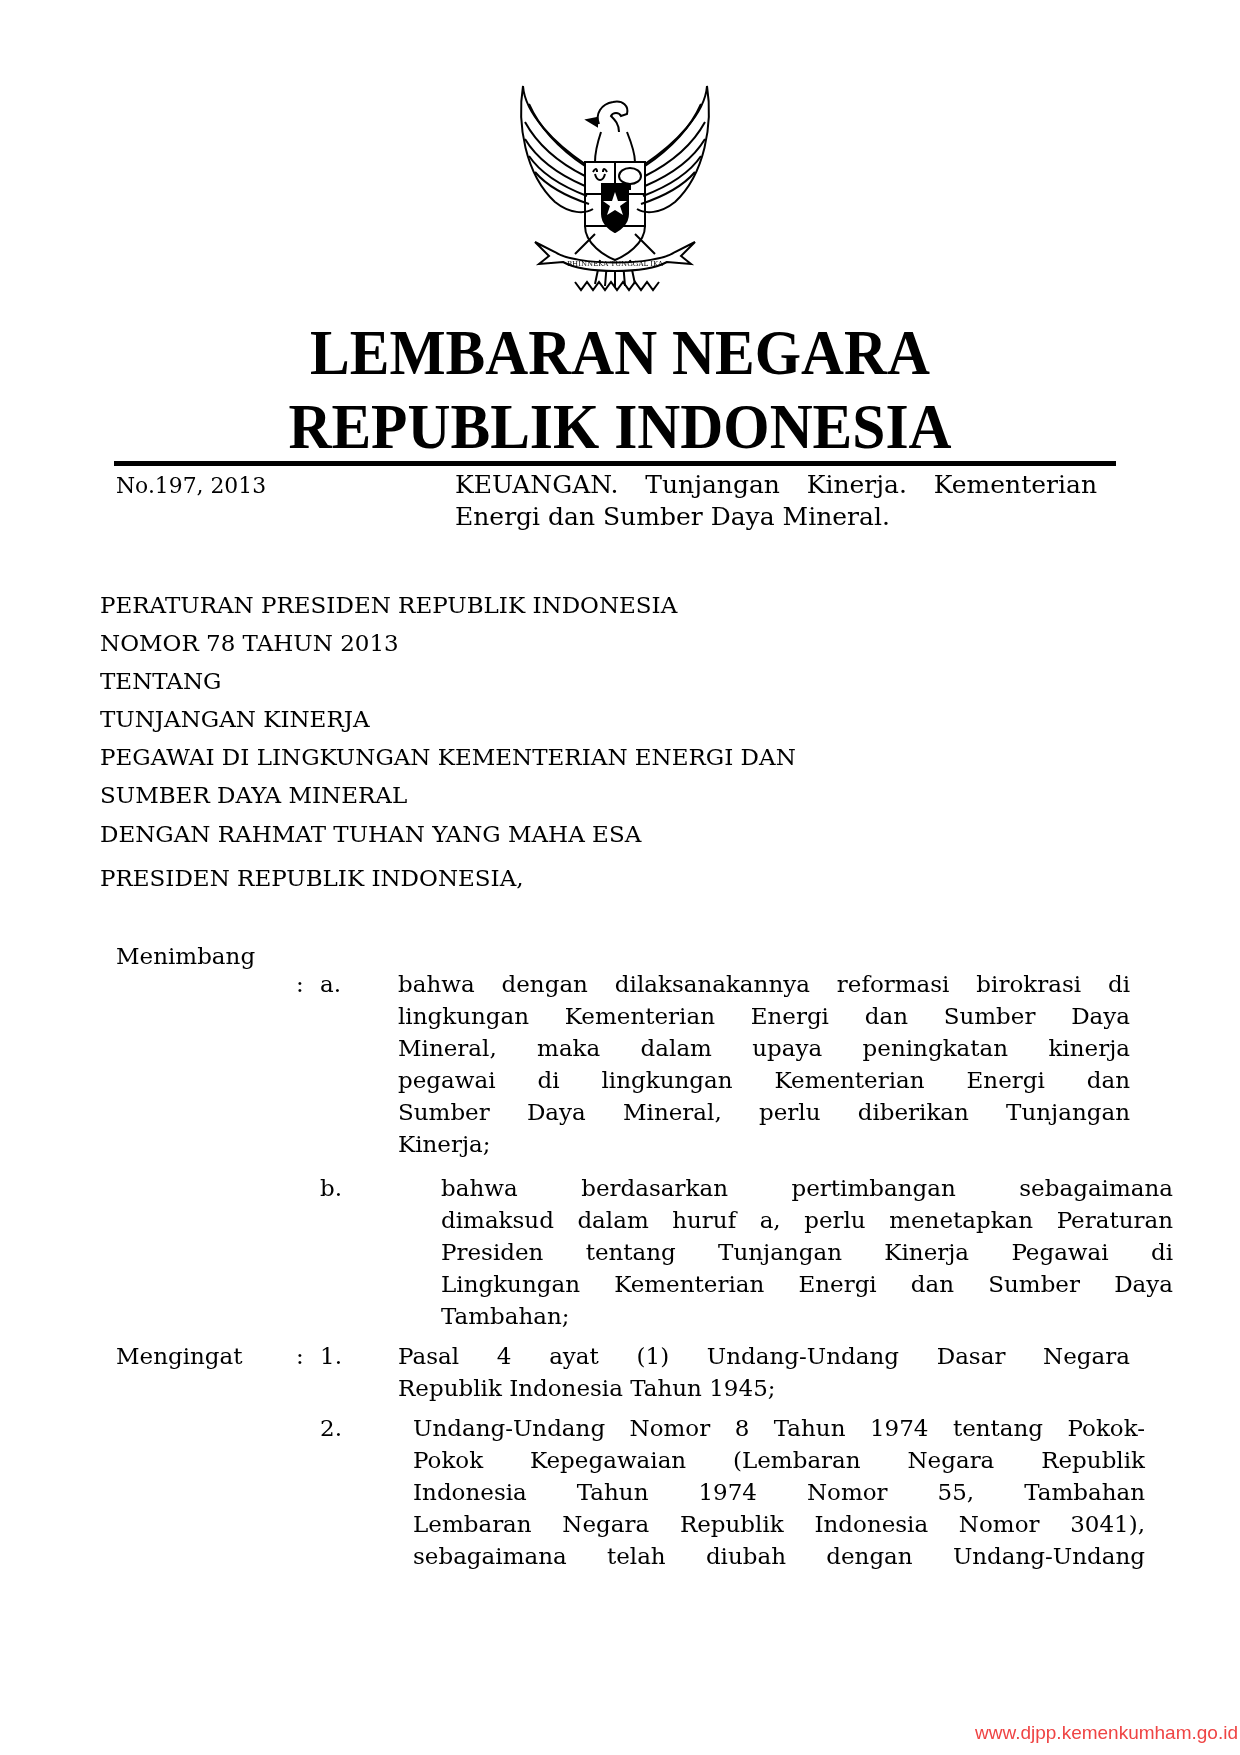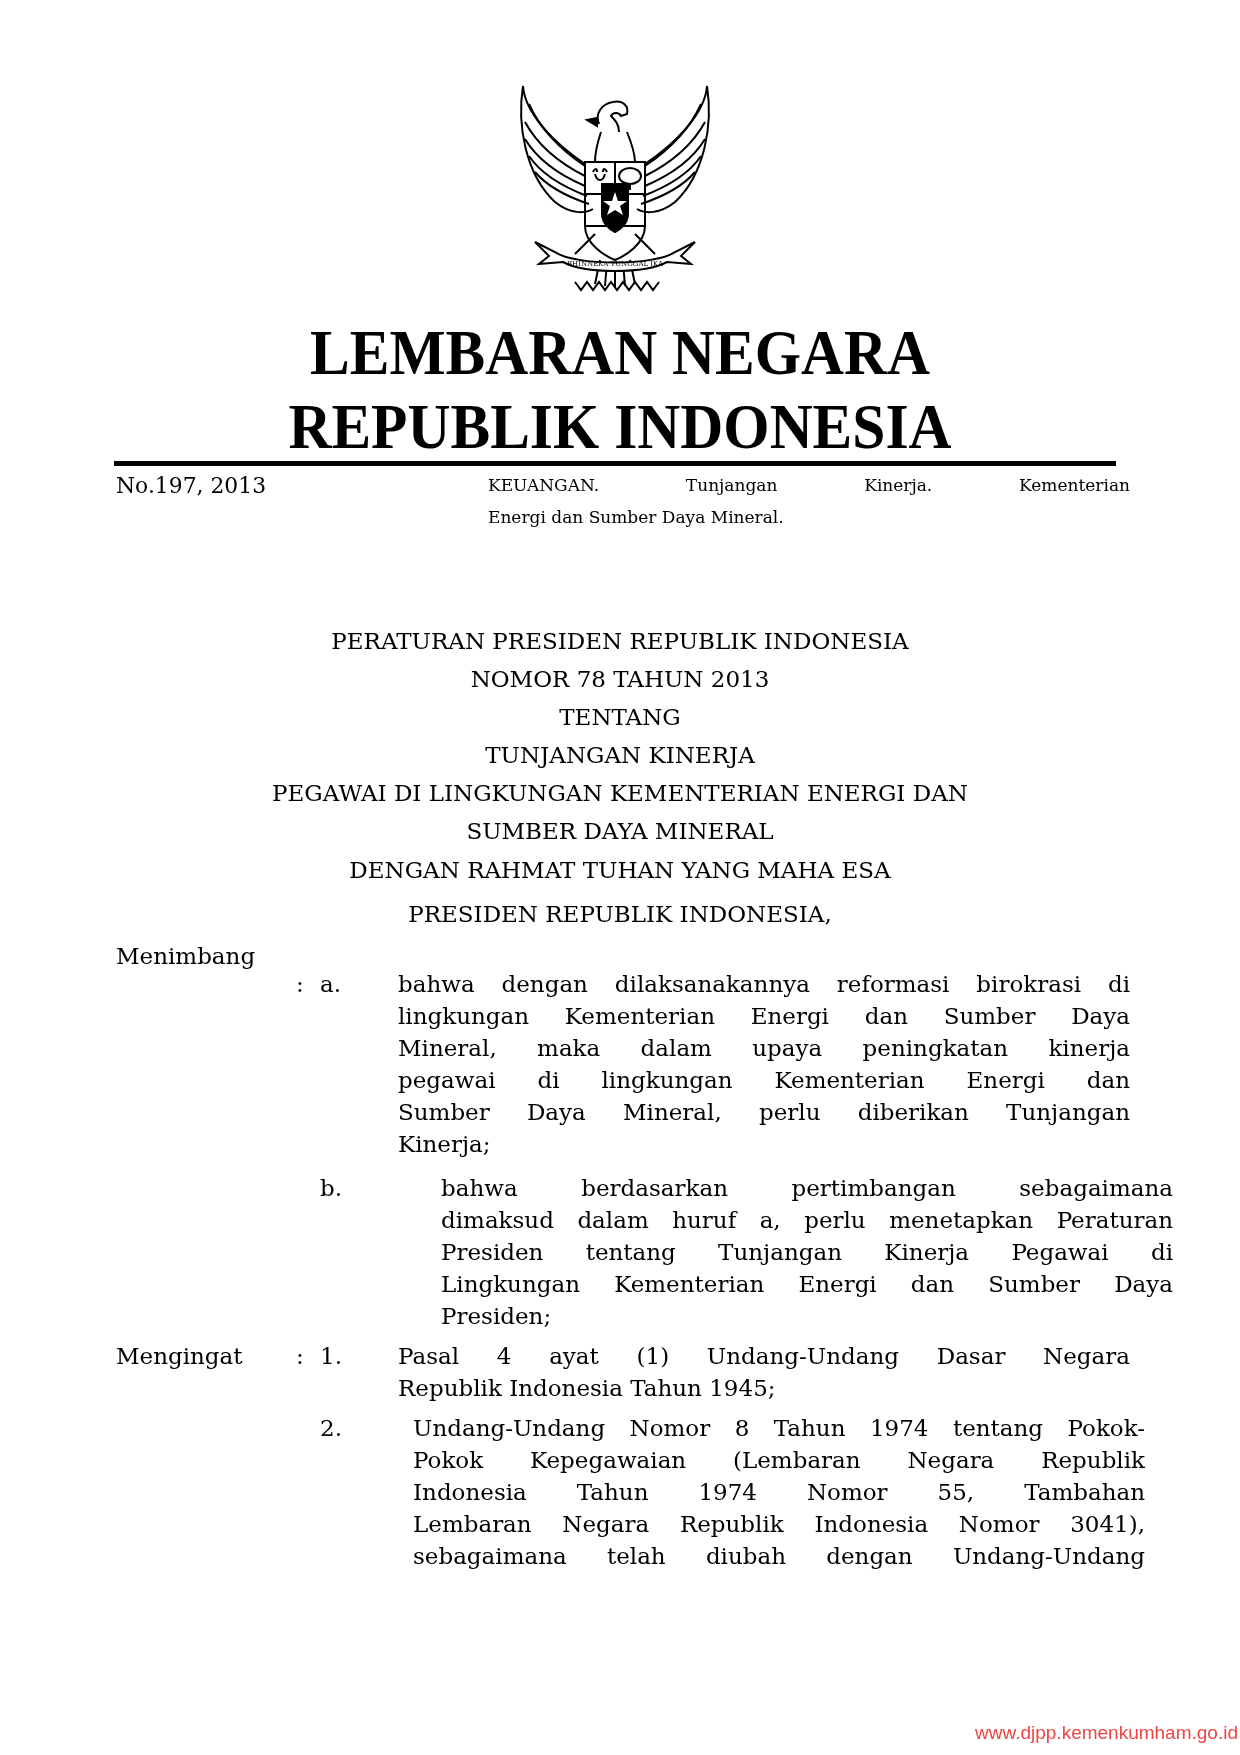--- a/index.html
+++ b/index.html
@@ -49,40 +49,38 @@
       position: absolute;
       left: 116px;
       top: 469px;
       font-size: 23px;
       line-height: 32px;
       transform: scaleX(0.95);
       transform-origin: left;
     }
     .gazette-subject {
       position: absolute;
-      left: 488px;
+      left: 455px;
       top: 469px;
       width: 642px;
-      font-size: 17px;
+      font-size: 25px;
       line-height: 32px;
       text-align: justify;
       text-align-last: left;
     }
     .gazette-subject .line1 {
       display: block;
       text-align: justify;
       text-align-last: justify;
     }
     .title-block {
       position: absolute;
       left: 100px;
       width: 1040px;
-      text-align: center;
-      font-size: 23px;
-      margin-top: 36px;
+      font-size: 23px;
     }
     .title-block .tl {
       display: block;
       height: 38px;
       line-height: 38px;
     }
     .tb1 { top: 586px; }
     .tb2 { top: 812px; }
     .tb2 .tl { height: 44px; line-height: 44px; }
     .clause-label {
@@ -213,21 +211,21 @@
   <span class="ln">Sumber Daya Mineral, perlu diberikan Tunjangan</span>
   <span class="ln last">Kinerja;</span>
 </div>
 
 <div class="item-marker" style="left:320px; top:1172px;">b.</div>
 <div class="item-text" style="top:1172px;margin-left:43px;">
   <span class="ln">bahwa berdasarkan pertimbangan sebagaimana</span>
   <span class="ln">dimaksud dalam huruf a, perlu menetapkan Peraturan</span>
   <span class="ln">Presiden tentang Tunjangan Kinerja Pegawai di</span>
   <span class="ln">Lingkungan Kementerian Energi dan Sumber Daya</span>
-  <span class="ln last">Presiden;</span>
+  <span class="ln last">Tambahan;</span>
 </div>
 
 <div class="clause-label" style="top:1340px;">Mengingat</div>
 <div class="colon" style="top:1340px;">:</div>
 
 <div class="item-marker" style="left:320px; top:1340px;">1.</div>
 <div class="item-text" style="top:1340px;">
   <span class="ln">Pasal 4 ayat (1) Undang-Undang Dasar Negara</span>
   <span class="ln last">Republik Indonesia Tahun 1945;</span>
 </div>

